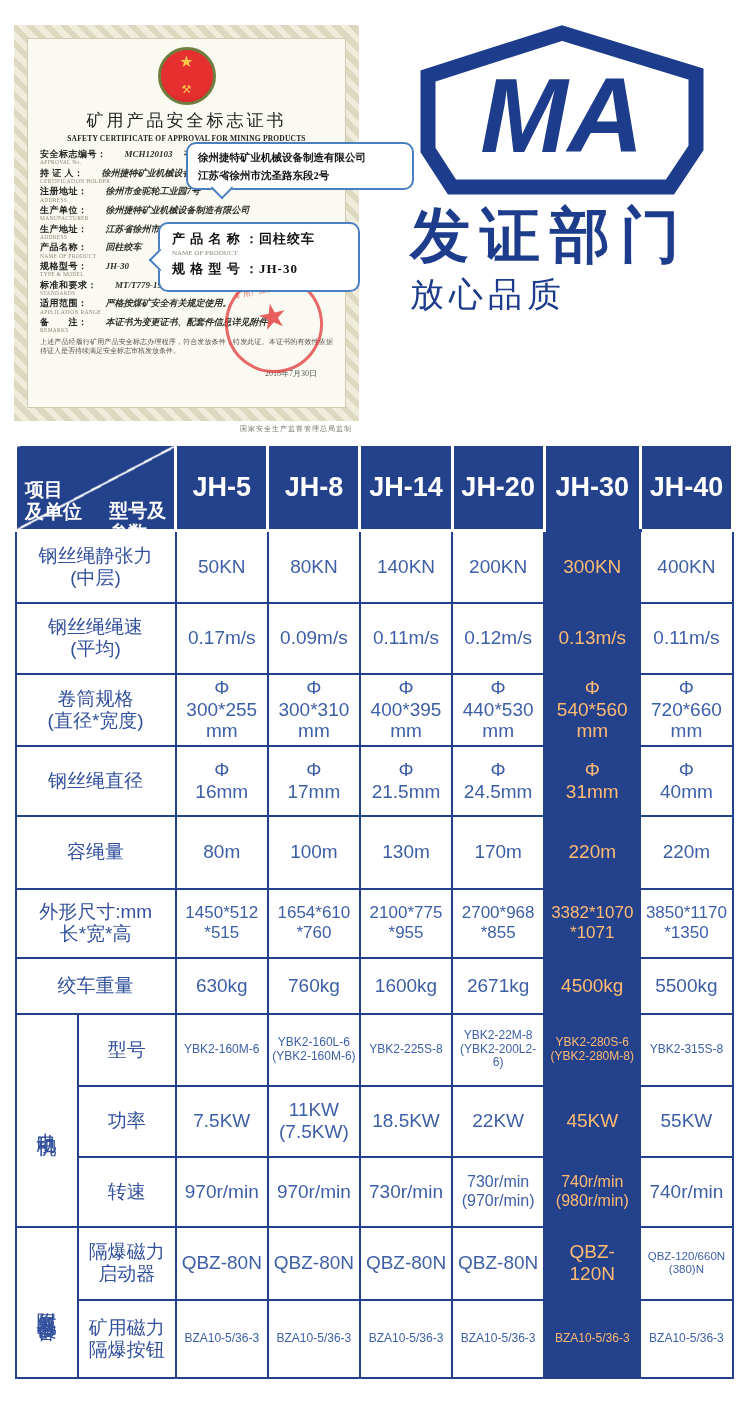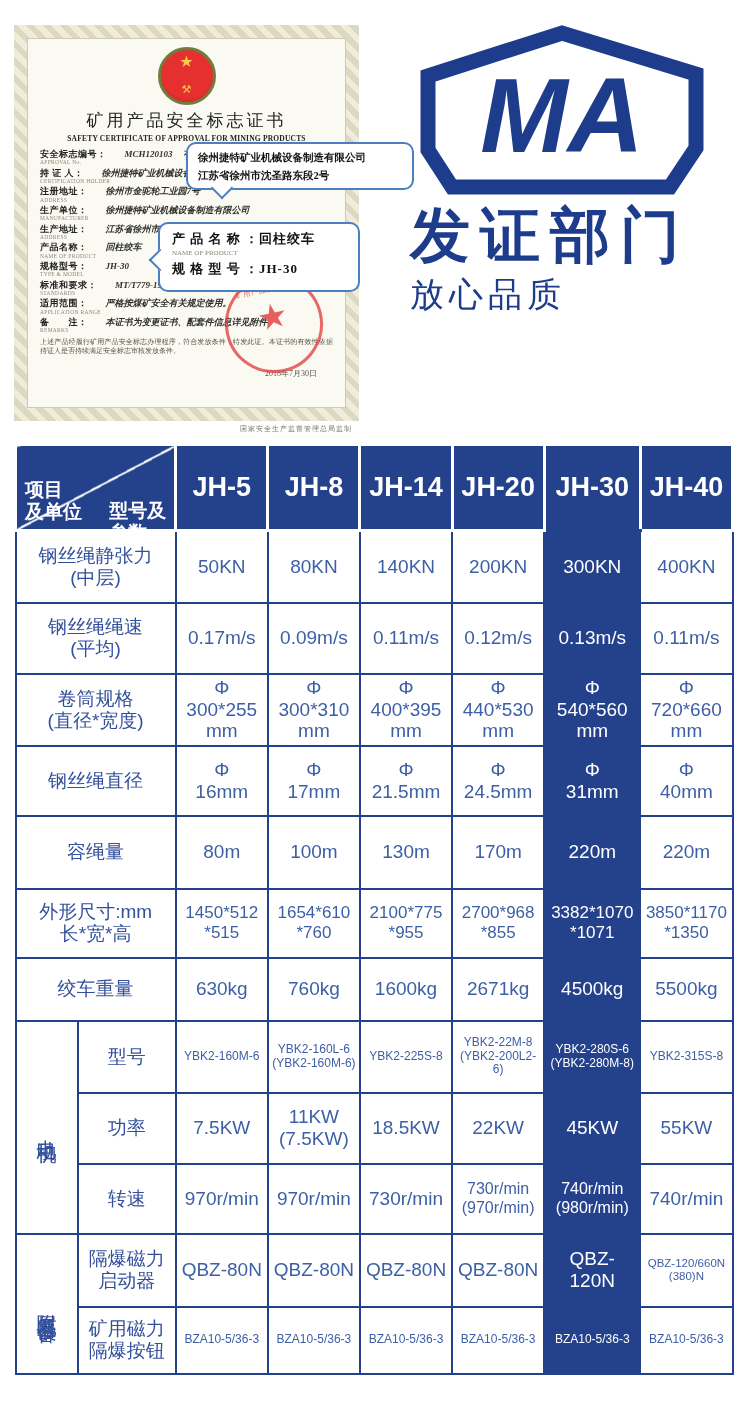--- a/index.html
+++ b/index.html
@@ -79,21 +79,21 @@
   .corner-bottom{position:absolute;left:8px;bottom:6px;text-align:left;white-space:pre-line;line-height:1.15;}
   tbody td{
     border:2px solid #24418c;color:#3d5fa6;font-size:19px;background:#fff;
     white-space:pre-line;line-height:1.15;
   }
   tbody td.lbl{color:#33509c;font-size:19px;}
   tbody td.grp{
     color:#33509c;font-size:20px;letter-spacing:2px;
     writing-mode:vertical-rl;text-orientation:upright;padding:6px 0;
   }
-  tbody td.hl{background:#24418c;color:#ffffff;}
+  tbody td.hl{background:#24418c;color:#fdba74;}
   tbody td.sm{font-size:12px;}
   tbody td.xs{font-size:11.5px;}
   tbody td.md{font-size:16px;}
   tbody td.dim{font-size:17px;}
 </style>
 </head>
 <body>
 
 <div class="hero">
 
@@ -324,21 +324,21 @@
 *760</td>
           <td class="dim">2100*775
 *955</td>
           <td class="dim">2700*968
 *855</td>
           <td class="hl dim">3382*1070
 *1071</td>
           <td class="dim">3850*1170
 *1350</td>
         </tr>
-        <tr style="height: 63px;">
+        <tr style="height: 56px;">
           <td class="lbl" colspan="2">绞车重量</td>
           <td>630kg</td>
           <td>760kg</td>
           <td>1600kg</td>
           <td>2671kg</td>
           <td class="hl">4500kg</td>
           <td>5500kg</td>
         </tr>
         <tr style="height: 72px;">
           <td class="grp" rowspan="3">电动机</td>
@@ -379,21 +379,21 @@
           <td class="lbl">隔爆磁力
 启动器</td>
           <td>QBZ-80N</td>
           <td>QBZ-80N</td>
           <td>QBZ-80N</td>
           <td>QBZ-80N</td>
           <td class="hl">QBZ-120N</td>
           <td class="xs">QBZ-120/660N
 (380)N</td>
         </tr>
-        <tr style="height: 67px; border-radius: 18px;">
+        <tr style="height: 78px; border-radius: 18px;">
           <td class="lbl">矿用磁力
 隔爆按钮</td>
           <td class="sm">BZA10-5/36-3</td>
           <td class="sm">BZA10-5/36-3</td>
           <td class="sm">BZA10-5/36-3</td>
           <td class="sm">BZA10-5/36-3</td>
           <td class="hl sm">BZA10-5/36-3</td>
           <td class="sm">BZA10-5/36-3</td>
         </tr>
       </tbody>

